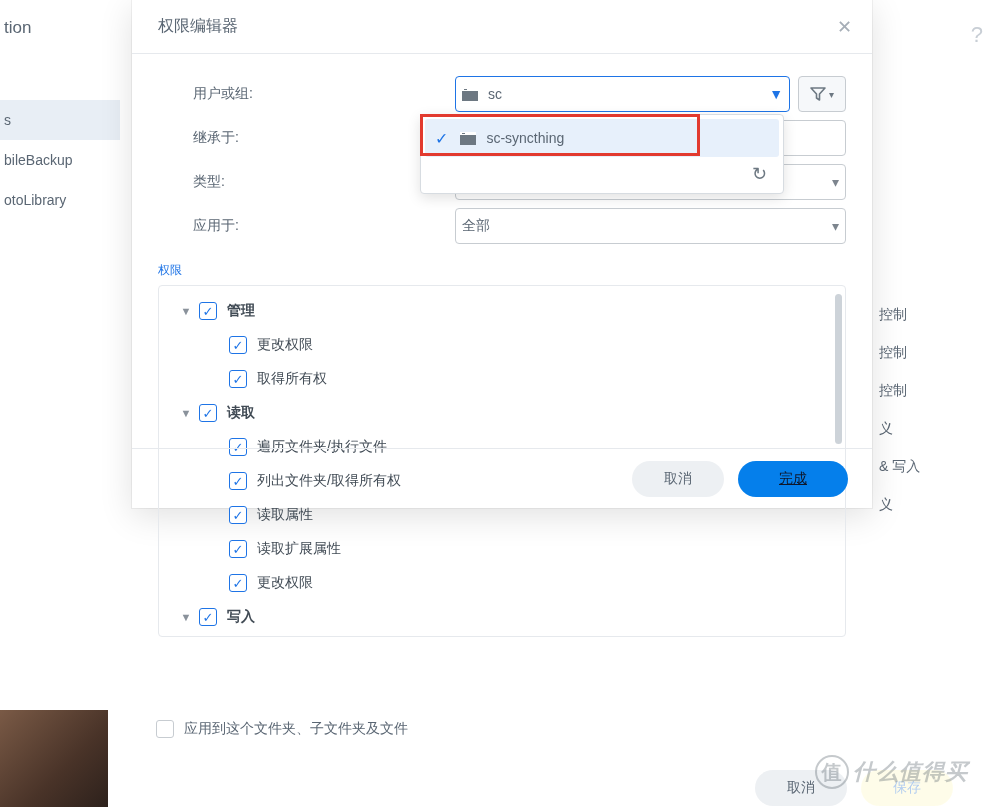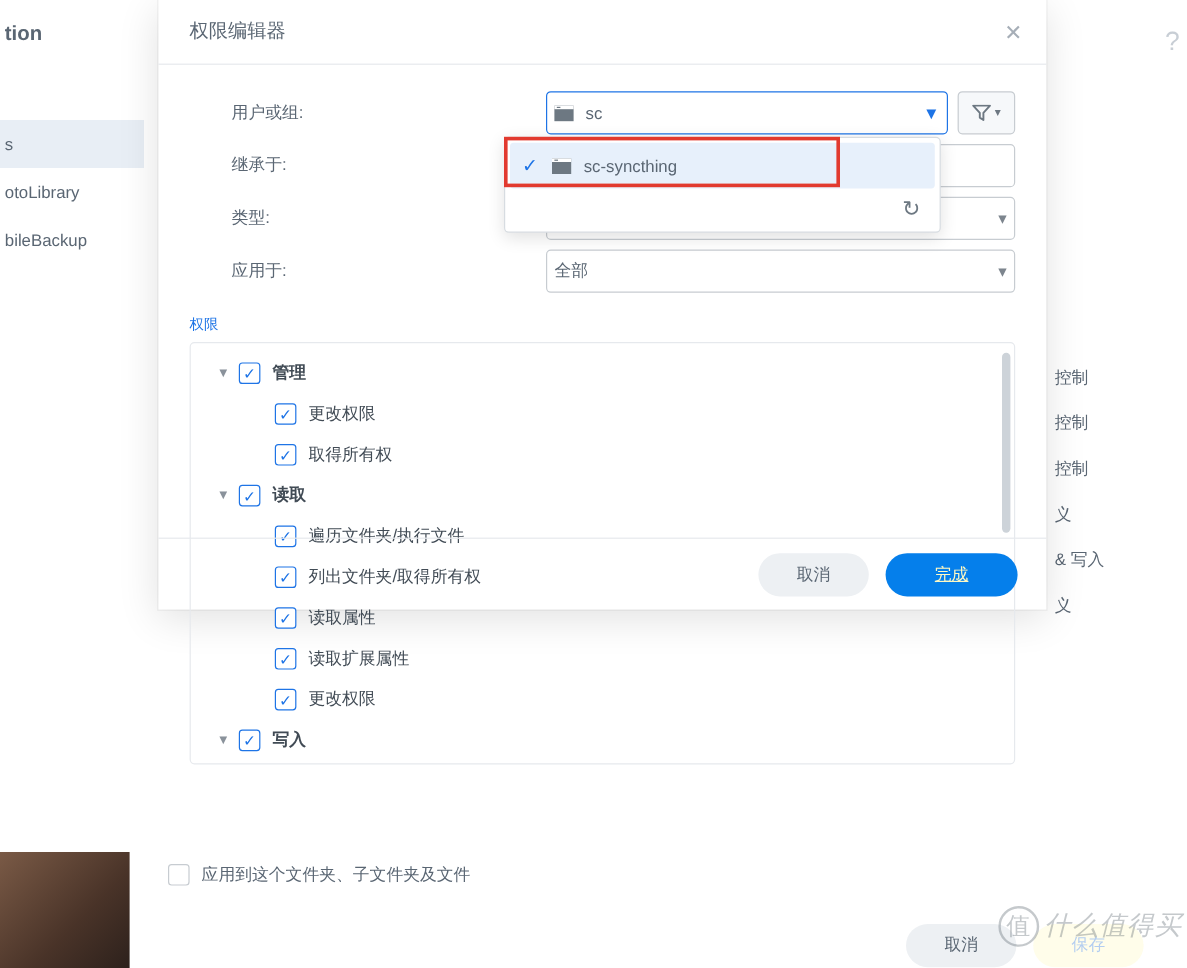--- a/index.html
+++ b/index.html
@@ -17,21 +17,21 @@
   
   .bg-title {
     position: absolute;
     left: 0; top: 0;
     width: 989px; height: 56px;
     padding-left: 0;
     display: flex; align-items: center;
     color: #5a6673;
     font-size: 17px;
   }
-  .bg-title span { margin-left: 4px; font-weight: bold; }
+  .bg-title span { margin-left: 4px; }
   .bg-help {
     position: absolute; right: 6px; top: 22px;
     color: #c8ced5; font-size: 22px;
   }
 
   .bg-sidebar {
     position: absolute;
     left: 0; top: 100px;
     width: 120px;
   }
@@ -56,21 +56,21 @@
 
   .bg-thumb {
     position: absolute;
     left: 0; top: 710px;
     width: 108px; height: 97px;
     background: linear-gradient(135deg,#7a5a46,#493328 60%,#2d211c);
   }
 
   .bg-bottom-checkbox {
     position: absolute;
-    left: 140px; top: 720px;
+    left: 156px; top: 720px;
     display: flex; align-items: flex-start;
     color: #5a6673;
   }
   .bg-bottom-checkbox .cb {
     width: 18px; height: 18px;
     border: 1px solid #c7ccd1;
     border-radius: 3px;
     margin-right: 10px;
     background: #fff;
   }
@@ -91,26 +91,27 @@
   .btn-blue-ghost {
     min-width: 92px; height: 36px;
     border-radius: 18px;
     background: #fef9c3;
     color: #2571d4;
     display: flex; align-items: center; justify-content: center; text-align: center;
   }
 
   .watermark {
     position: absolute;
-    right: 4px; top: 755px;
+    right: 21px; top: 755px;
     width: 170px; text-align: right;
     color: rgba(90,100,110,0.35);
     font-size: 22px; font-style: italic;
     letter-spacing: 1px;
     pointer-events: none;
+    font-weight: bold;
   }
   .watermark .zhi {
     display:inline-block;
     width:34px;height:34px;
     border:2px solid rgba(90,100,110,0.35);
     border-radius:50%;
     line-height:30px; text-align:center;
     font-style: normal; font-size:20px;
     margin-right:4px;
   }
@@ -288,21 +289,21 @@
     height: 60px;
     border-top: 1px solid #e6e9ed;
     display:flex; align-items:center; justify-content:flex-end;
     padding-right: 24px;
     gap: 14px;
   }
   .btn-primary {
     min-width: 110px; height: 36px;
     border-radius: 18px;
     background: #057feb;
-    color:#fef9c3;
+    color:#0f172a;
     display:flex;align-items:center;justify-content:center;
     cursor:pointer;
     text-decoration:underline;
   }
   .btn-secondary {
     min-width: 92px; height: 36px;
     border-radius: 18px;
     background: #edf0f3;
     color: #5a6673;
     display:flex;align-items:center;justify-content:center;
@@ -315,24 +316,24 @@
 <div class="bg-title">
   <span>tion</span>
 </div>
 <div class="bg-help">?</div>
 
 <div class="bg-sidebar">
   <div class="row sel">
       <span>s</span>
     </div>
   <div class="row">
+      <span>bileBackup</span>
+    </div>
+  <div class="row">
       <span>otoLibrary</span>
-    </div>
-  <div class="row">
-      <span>bileBackup</span>
     </div>
 </div>
 
 <div class="bg-right">
   <div class="r">控制</div>
   <div class="r">控制</div>
   <div class="r">控制</div>
   <div class="r">义</div>
   <div class="r">&amp; 写入</div>
   <div class="r">义</div>

